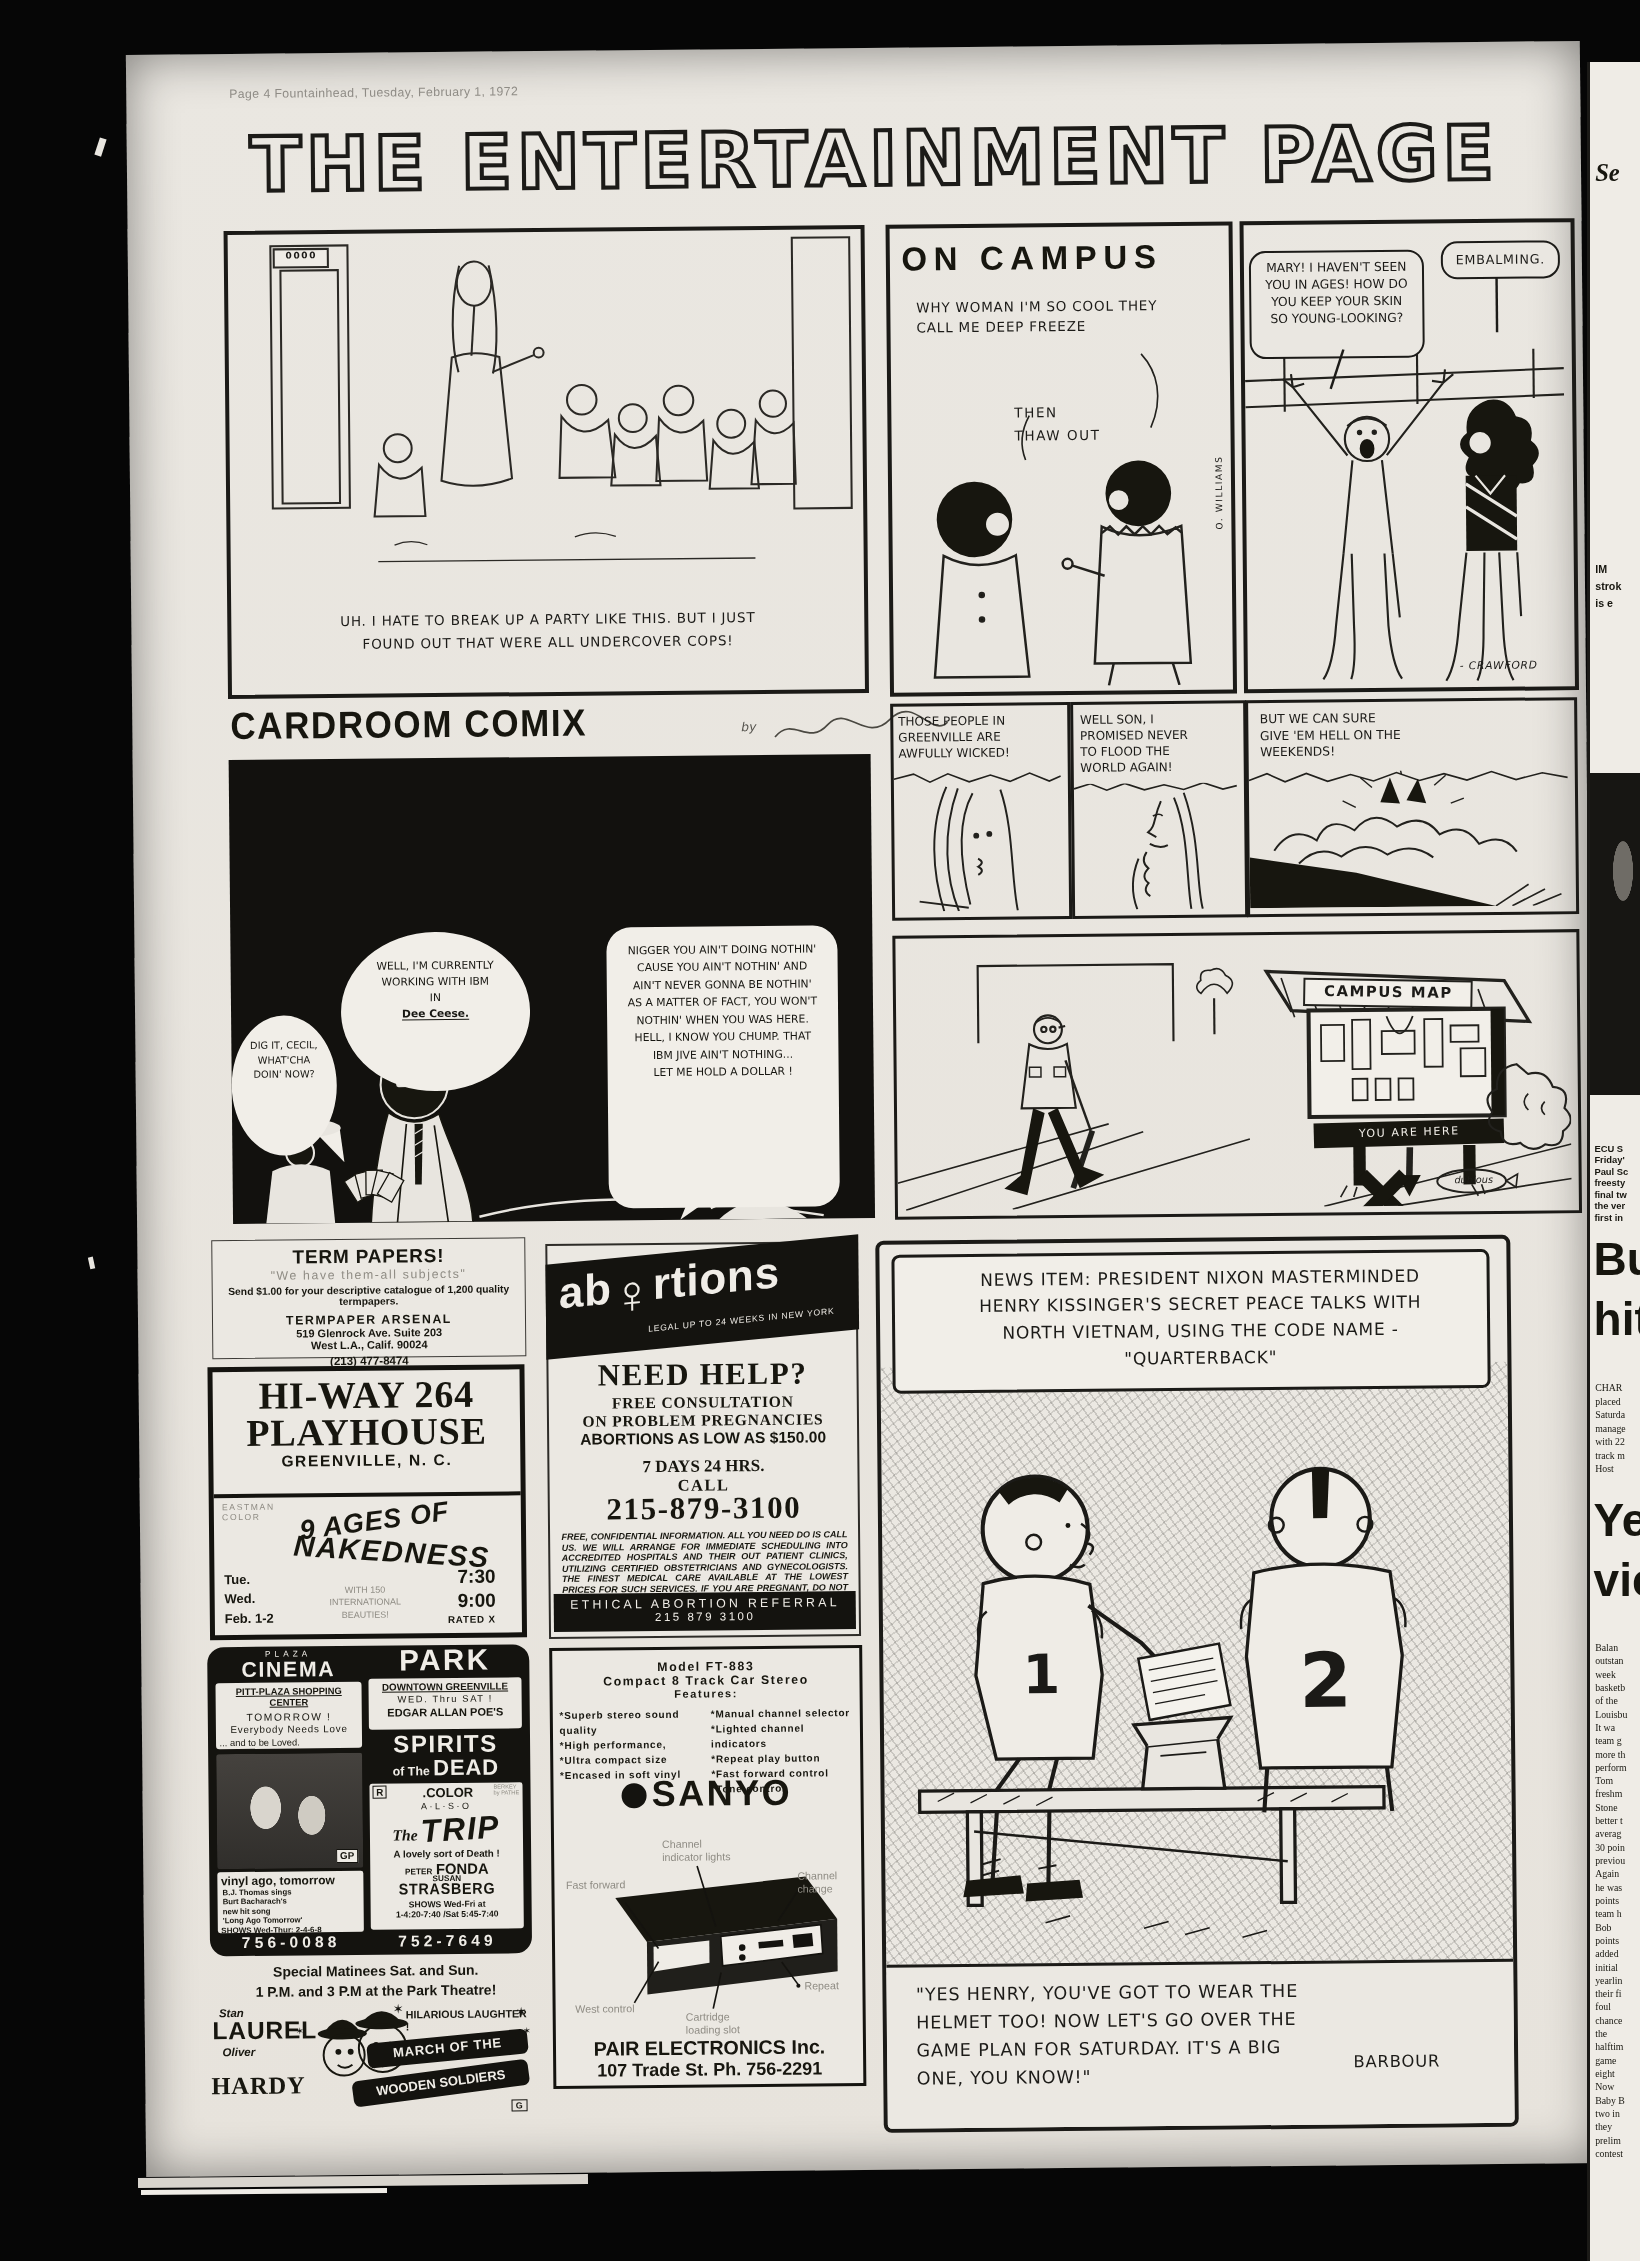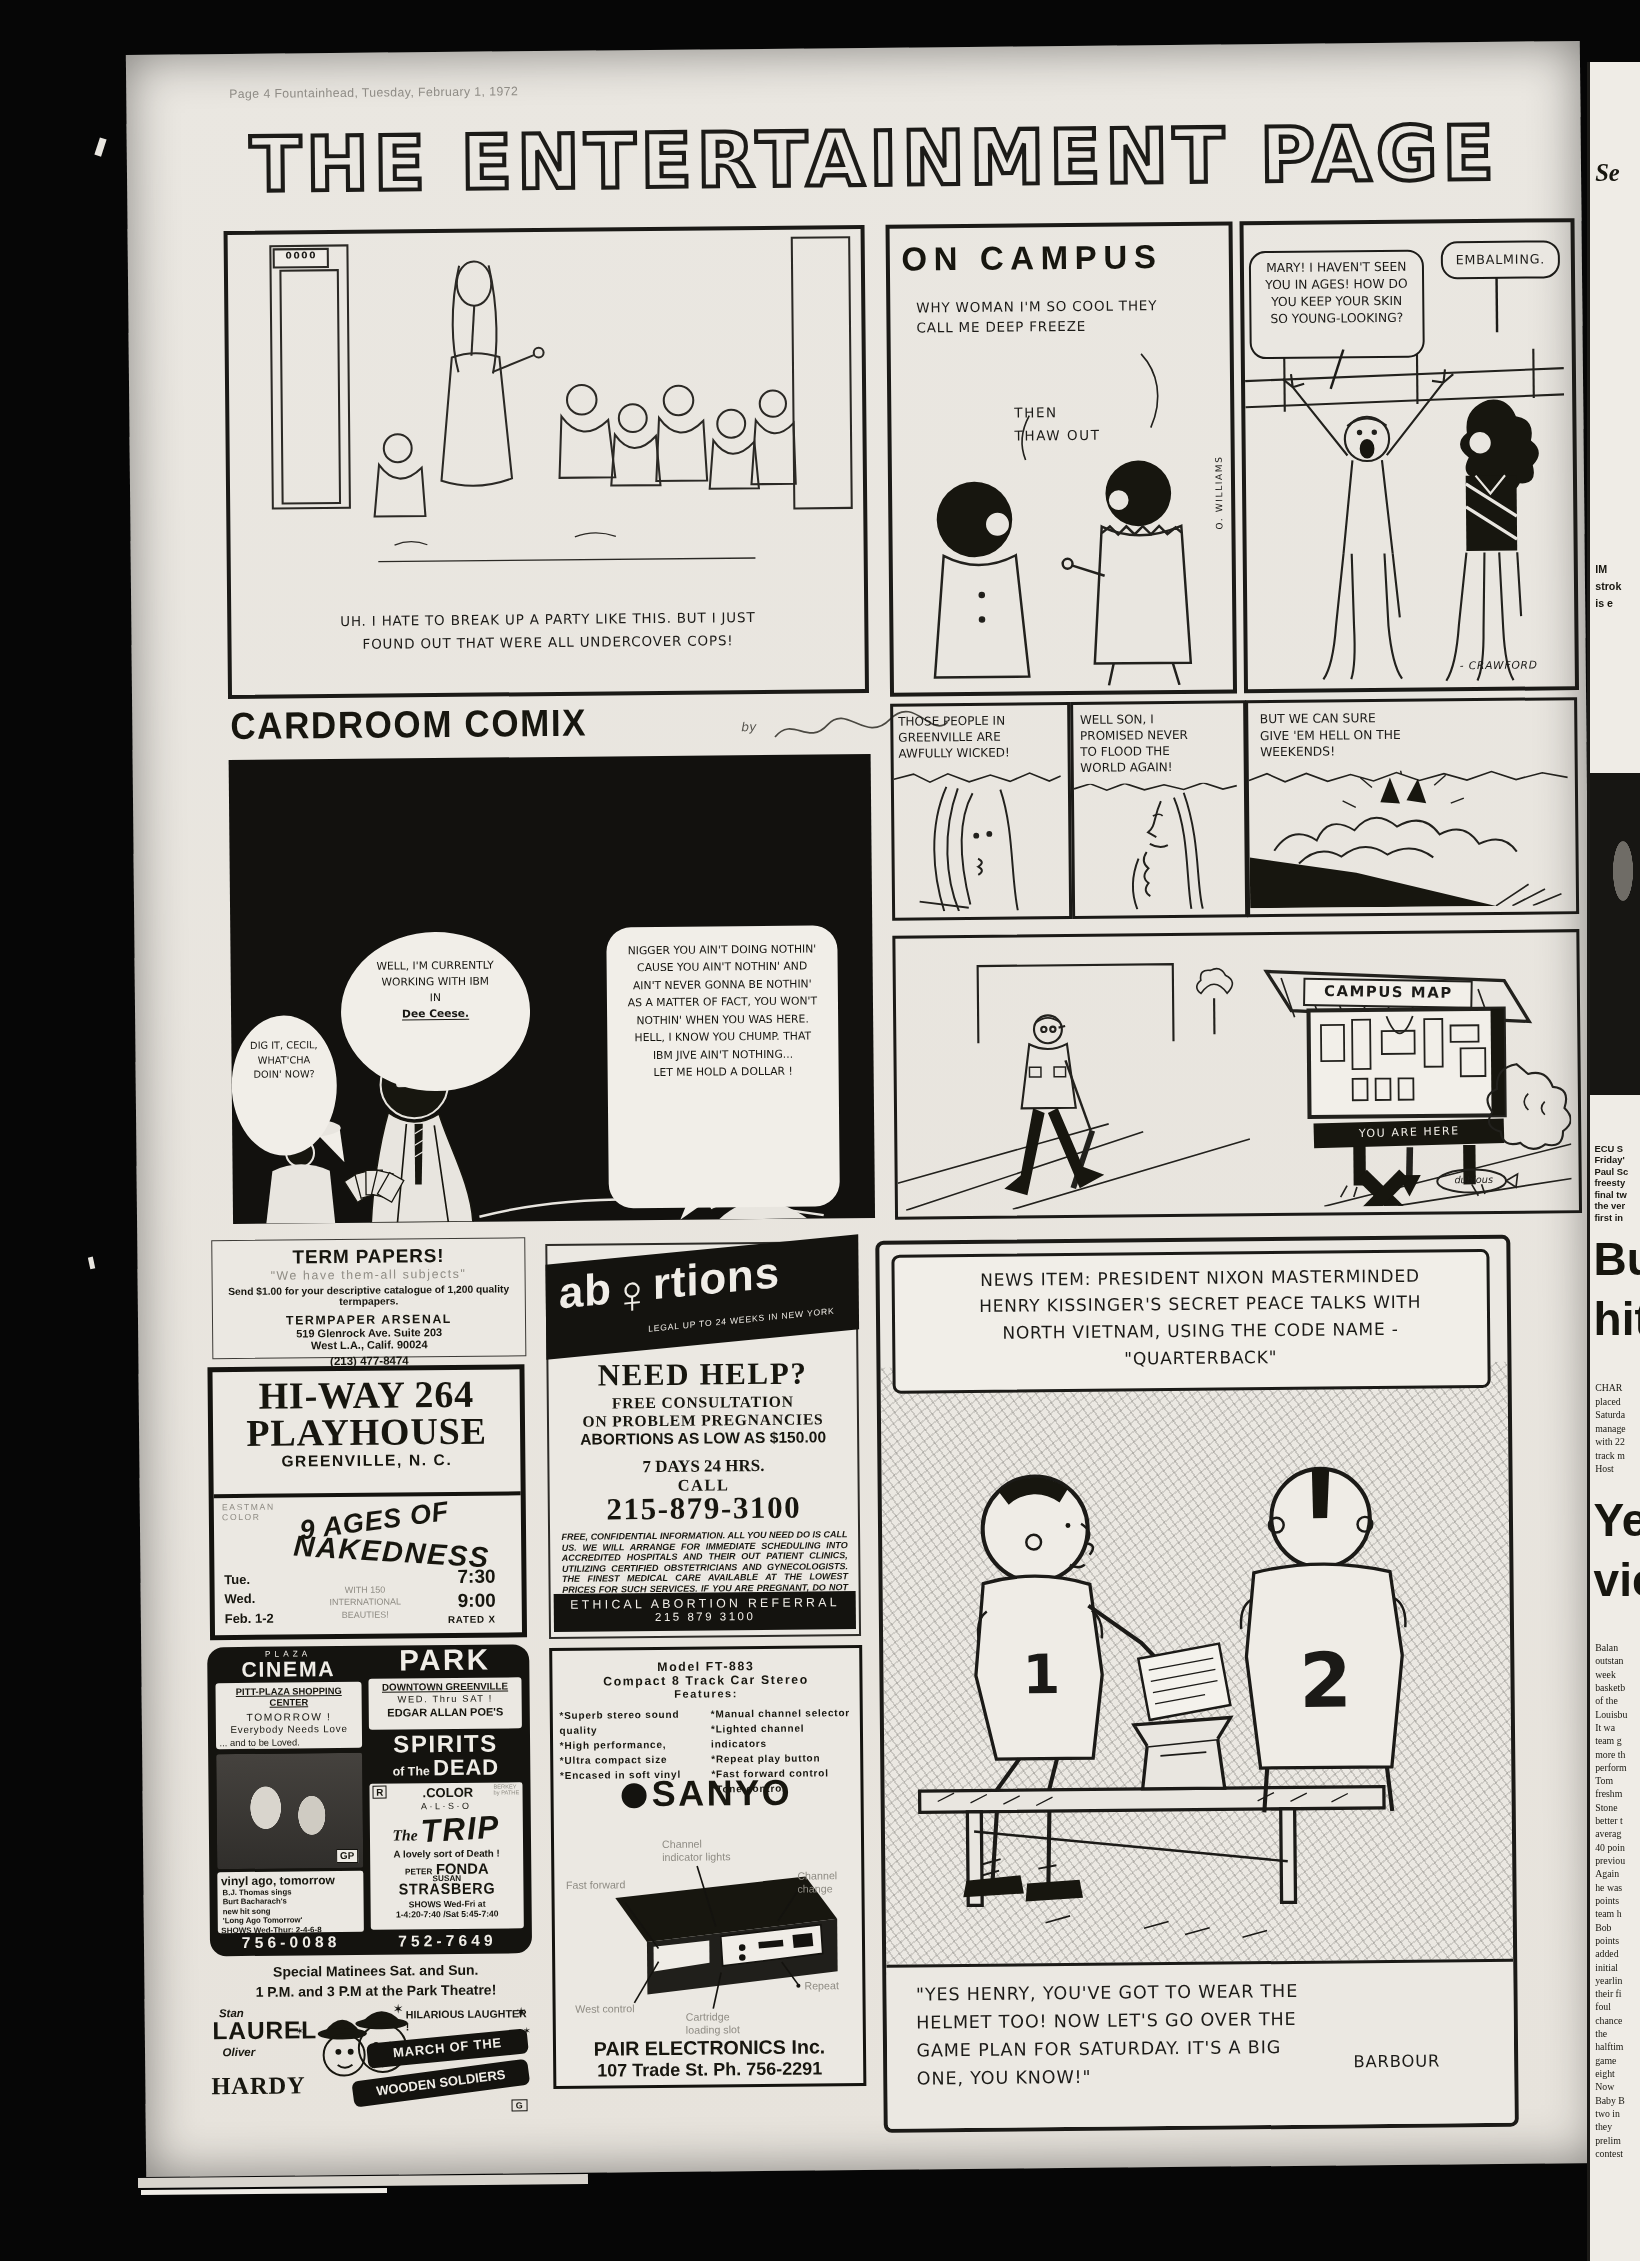--- a/index.html
+++ b/index.html
@@ -626,21 +626,21 @@
 Louisbu
 It wa
 team g
 more th
 perform
 Tom
 freshm
 Stone
 better t
 averag
-40 poin
+30 poin
 previou
 Again
 he was
 points
 team h
 Bob
 points
 added
 initial
 yearlin

